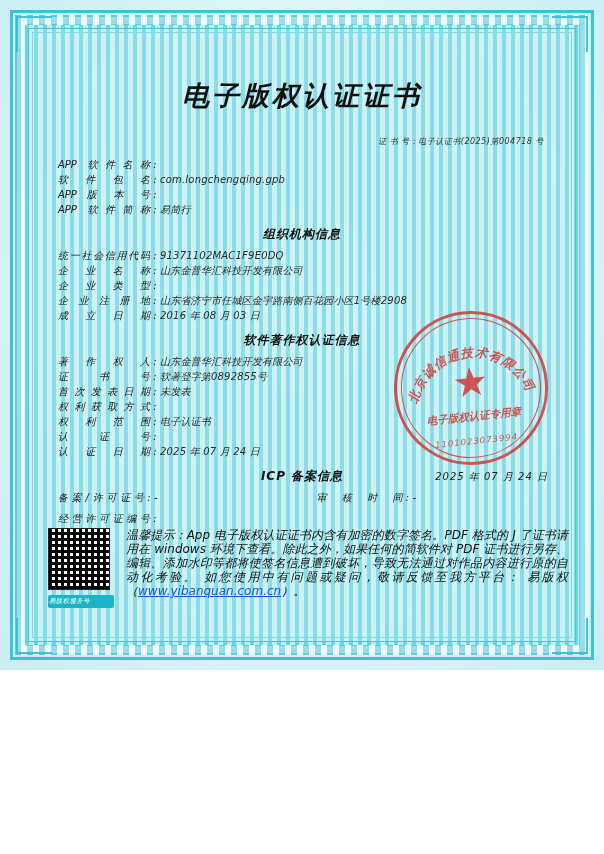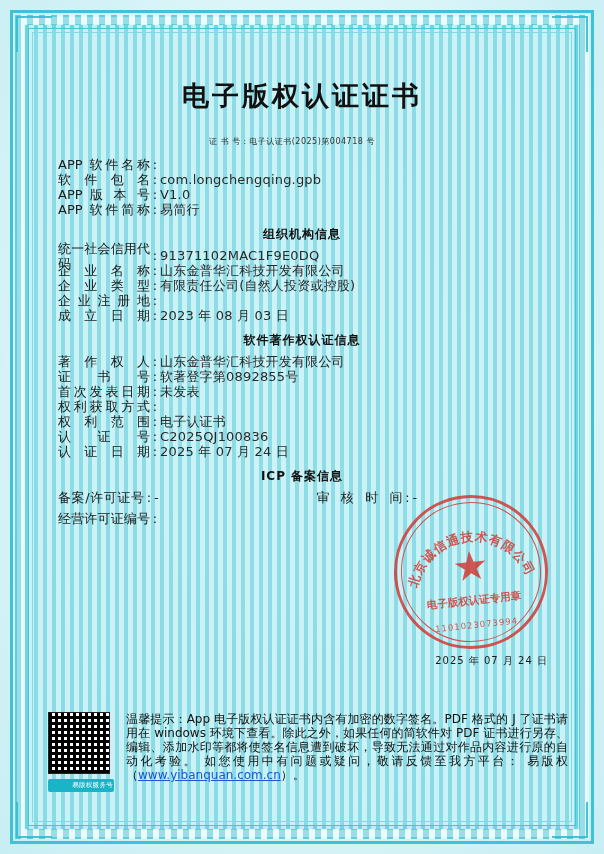--- a/index.html
+++ b/index.html
@@ -4,24 +4,25 @@
 <style>
   html,body{margin:0;padding:0;}
   body{
     width:604px;height:854px;
     background:#ffffff;
     font-family:"DejaVu Sans","Liberation Sans",sans-serif;
     overflow:hidden;
   }
   .page{
     position:relative;
-    width:604px;height:854px;
+    width:604px;height:670px;
     background:
       radial-gradient(ellipse at 50% 45%, #f2fcfd 0%, #e4f8fa 45%, #d2f2f6 75%, #c7eef3 100%);
     box-sizing:border-box;
+    font-style:italic;
   }
   
   .frame-outer{
     position:absolute;left:10px;top:10px;right:10px;bottom:10px;
     border:3px solid #3fc3d4;
     box-sizing:border-box;
   }
   .frame-pattern{
     position:absolute;left:15px;top:15px;right:15px;bottom:15px;
     border:10px solid transparent;
@@ -63,33 +64,33 @@
   .cert-title{
     text-align:center;
     font-family:"DejaVu Serif","Liberation Serif",serif;
     font-size:27px;
     font-weight:bold;
     letter-spacing:3px;
     color:#111;
     margin-top:38px;
   }
   .cert-no{
-    text-align:center;
+    text-align:right;
     font-size:8px;
     color:#333;
     margin-top:22px;
     padding-right:20px;
     letter-spacing:.5px;
   }
 
   .rows{margin-top:10px;padding:0 18px;}
   .row{
     display:flex;
     align-items:center;
-    font-size:13px;
+    font-size:10px;
     color:#1a1a1a;
     height:15px;
     line-height:15px;
   }
   .row .lbl{
     width:92px;
     text-align:justify;
     text-align-last:justify;
     color:#1a1a1a;
     letter-spacing:0px;
@@ -153,21 +154,21 @@
   .issue-date{
     position:absolute;right:56px;bottom:186px;
     font-size:10px;color:#1a1a1a;letter-spacing:1px;
   }
 
   
   .notice{
     position:absolute;left:48px;right:36px;bottom:62px;
     display:flex;gap:12px;align-items:flex-start;
   }
-  .qr-wrap{width:66px;flex:0 0 66px;text-align:right;}
+  .qr-wrap{width:66px;flex:0 0 66px;text-align:left;}
   .qr{
     width:62px;height:62px;background:#fff;padding:2px;border:1px solid #222;
     box-sizing:border-box;
     background-image:
       repeating-linear-gradient(0deg,#000 0 3px,transparent 3px 6px),
       repeating-linear-gradient(90deg,#000 0 3px,transparent 3px 6px);
     background-size:6px 6px,6px 6px;
     background-blend-mode:multiply;
   }
   .qr-badge{
@@ -205,21 +206,20 @@
         <span class="colon">:</span>
       </div>
       <div class="row">
         <span class="lbl">软 件 包 名</span>
         <span class="colon">:</span>
         <span class="val">com.longchengqing.gpb</span>
       </div>
       <div class="row">
         <span class="lbl">APP 版 本 号</span>
         <span class="colon">:</span>
-        <span class="val">V1.0</span>
       </div>
       <div class="row">
         <span class="lbl">APP 软件简称</span>
         <span class="colon">:</span>
         <span class="val">易简行</span>
       </div>
 
       <div class="section-head">组织机构信息</div>
 
       <div class="row">
@@ -228,30 +228,30 @@
         <span class="val">91371102MAC1F9E0DQ</span>
       </div>
       <div class="row">
         <span class="lbl">企 业 名 称</span>
         <span class="colon">:</span>
         <span class="val">山东金普华汇科技开发有限公司</span>
       </div>
       <div class="row">
         <span class="lbl">企 业 类 型</span>
         <span class="colon">:</span>
-        <span class="val">有限责任公司(自然人投资或控股)</span>
       </div>
       <div class="row">
         <span class="lbl">企 业 注 册 地</span>
         <span class="colon">:</span>
+        <span class="val">山东省济宁市任城区金宇路南侧百花园小区1号楼2908</span>
       </div>
       <div class="row">
         <span class="lbl">成 立 日 期</span>
         <span class="colon">:</span>
-        <span class="val">2023 年 08 月 03 日</span>
+        <span class="val">2016 年 08 月 03 日</span>
       </div>
 
       <div class="section-head">软件著作权认证信息</div>
 
       <div class="row">
         <span class="lbl">著 作 权 人</span>
         <span class="colon">:</span>
         <span class="val">山东金普华汇科技开发有限公司</span>
       </div>
       <div class="row">
@@ -269,21 +269,20 @@
         <span class="colon">:</span>
       </div>
       <div class="row">
         <span class="lbl">权 利 范 围</span>
         <span class="colon">:</span>
         <span class="val">电子认证书</span>
       </div>
       <div class="row">
         <span class="lbl">认 证 号</span>
         <span class="colon">:</span>
-        <span class="val">C2025QJ100836</span>
       </div>
       <div class="row">
         <span class="lbl">认 证 日 期</span>
         <span class="colon">:</span>
         <span class="val">2025 年 07 月 24 日</span>
       </div>
 
       <div class="section-head">ICP 备案信息</div>
 
       <div class="row two-col">

